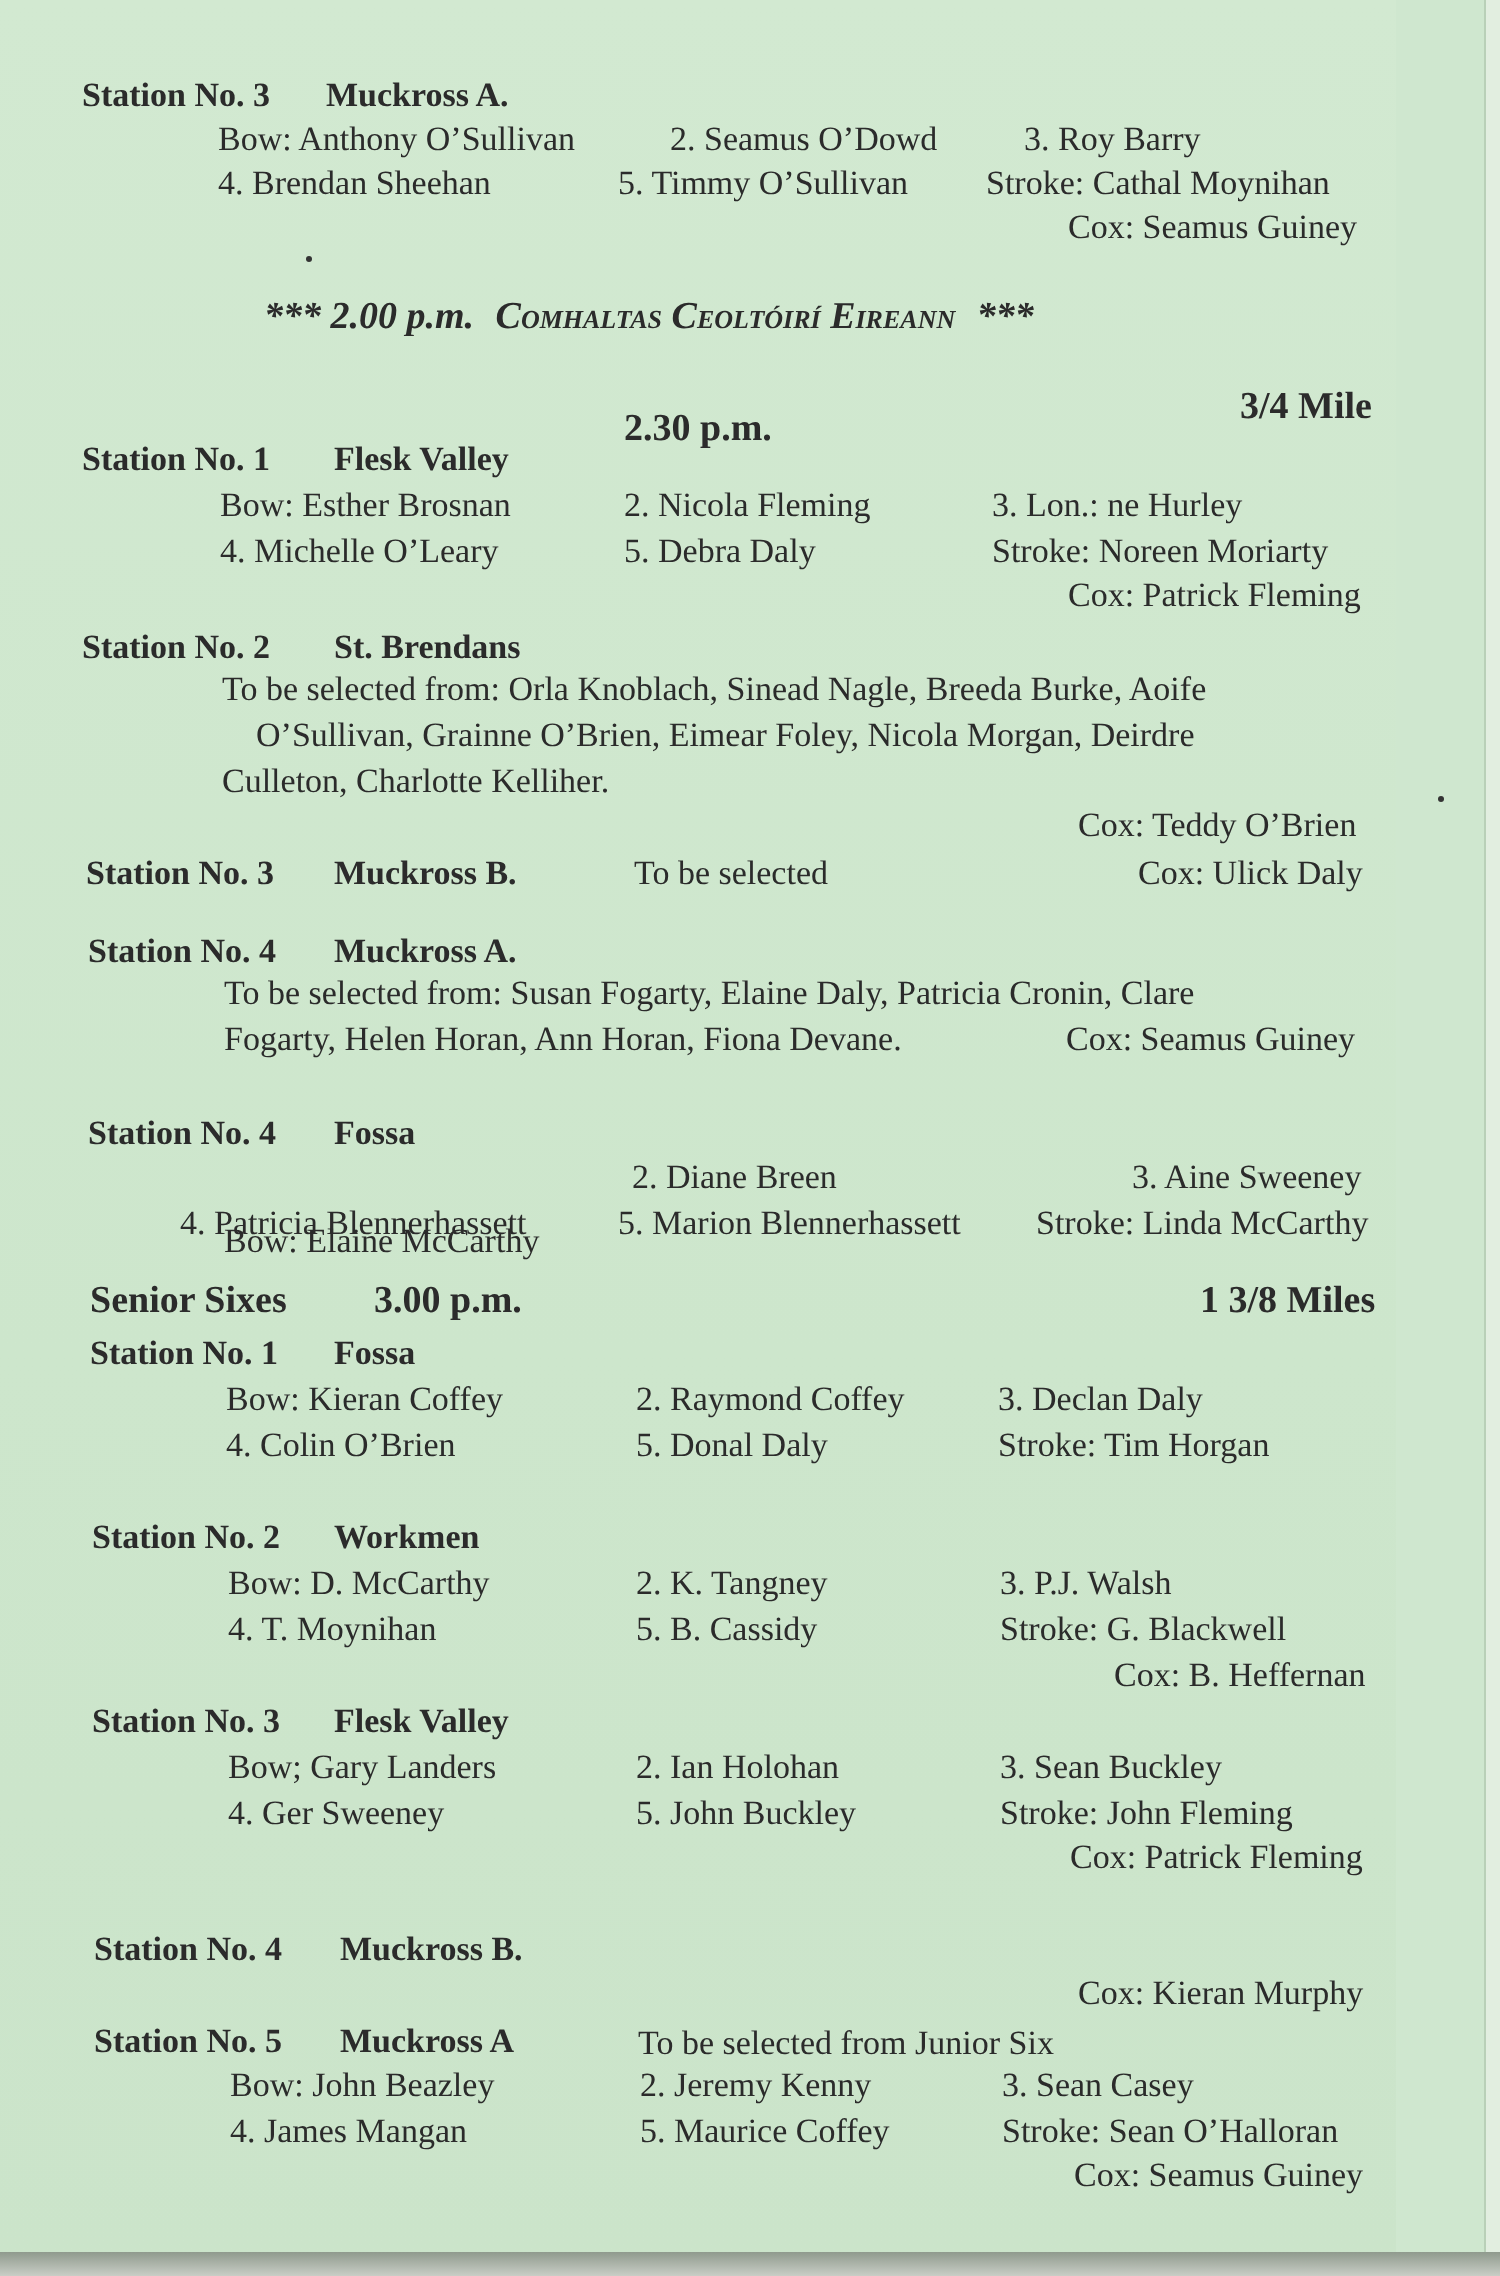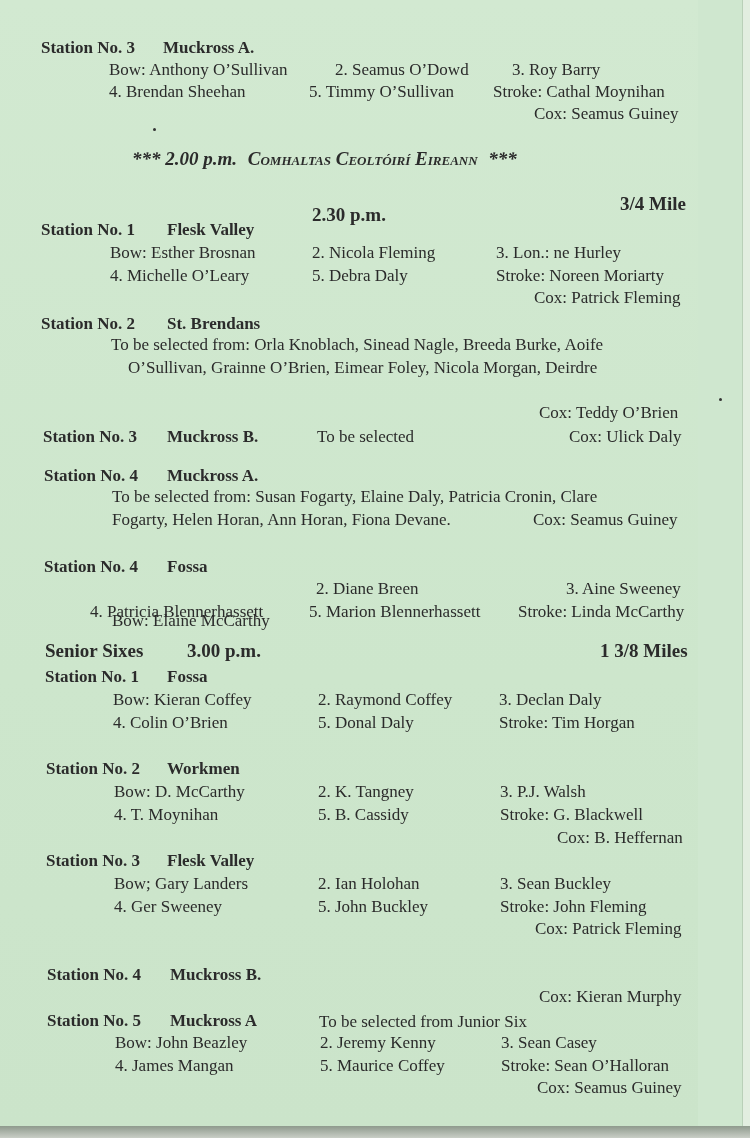--- a/index.html
+++ b/index.html
@@ -62,20 +62,21 @@
   <span class="t" style="left:496px;top:243px;">3.  Lon.: ne Hurley</span>
   <span class="t" style="left:110px;top:266px;">4.  Michelle O’Leary</span>
   <span class="t" style="left:312px;top:266px;">5.  Debra Daly</span>
   <span class="t" style="left:496px;top:266px;">Stroke:  Noreen Moriarty</span>
   <span class="t" style="left:534px;top:288px;">Cox: Patrick Fleming</span>
 
   <span class="t b" style="left:41px;top:314px;">Station No. 2</span>
   <span class="t b" style="left:167px;top:314px;">St. Brendans</span>
   <span class="t" style="left:111px;top:335px;">To be selected from:  Orla Knoblach, Sinead Nagle, Breeda Burke, Aoife</span>
   <span class="t" style="left:111px;top:358px;margin-left:17px;">O’Sullivan, Grainne O’Brien, Eimear Foley, Nicola Morgan, Deirdre</span>
+  <span class="t" style="left:111px;top:381px;">Culleton, Charlotte Kelliher.</span>
   <span class="t" style="left:539px;top:403px;">Cox:  Teddy O’Brien</span>
   <span class="dot" style="left:719px;top:398px;"></span>
 
   <span class="t b" style="left:43px;top:427px;">Station No. 3</span>
   <span class="t b" style="left:167px;top:427px;">Muckross B.</span>
   <span class="t" style="left:317px;top:427px;">To be selected</span>
   <span class="t" style="left:569px;top:427px;">Cox:  Ulick Daly</span>
 
   <span class="t b" style="left:44px;top:466px;">Station No. 4</span>
   <span class="t b" style="left:167px;top:466px;">Muckross A.</span>

